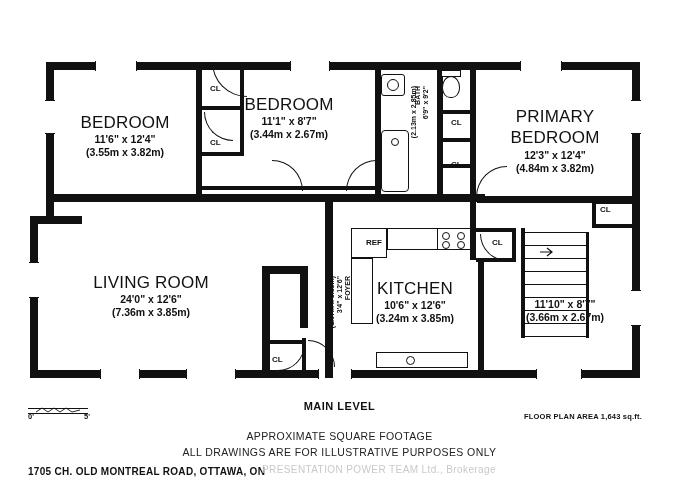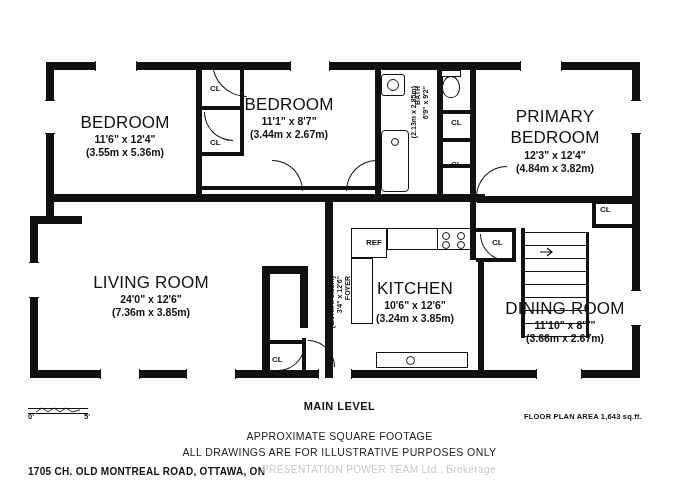--- a/index.html
+++ b/index.html
@@ -165,21 +165,21 @@
   <div class="door" style="left:272px;top:160px;width:30px;height:30px;border-radius:0 100% 0 0;border-bottom:0;border-left:0;"></div>
   <div class="door" style="left:346px;top:160px;width:30px;height:30px;border-radius:100% 0 0 0;border-bottom:0;border-right:0;"></div>
   <div class="door" style="left:476px;top:166px;width:30px;height:30px;border-radius:100% 0 0 0;border-bottom:0;border-right:0;"></div>
   <div class="door" style="left:480px;top:234px;width:26px;height:26px;border-radius:0 0 0 100%;border-top:0;border-right:0;"></div>
   <div class="door" style="left:308px;top:340px;width:26px;height:26px;border-radius:0 100% 0 0;border-bottom:0;border-left:0;"></div>
   <div class="door" style="left:278px;top:344px;width:26px;height:26px;border-radius:0 0 100% 0;border-top:0;border-left:0;"></div>
 
   <div class="room" style="left:54px;top:112px;width:142px;">
     <div class="name">BEDROOM</div>
     <div class="dim">11'6" x 12'4"</div>
-    <div class="dim2">(3.55m x 5.36m)</div>
+    <div class="dim2">(3.55m x 3.82m)</div>
   </div>
 
   <div class="room" style="left:204px;top:94px;width:170px;">
     <div class="name">BEDROOM</div>
     <div class="dim">11'1" x 8'7"</div>
     <div class="dim2">(3.44m x 2.67m)</div>
   </div>
 
   <div class="room" style="left:476px;top:106px;width:158px;">
     <div class="name">PRIMARY BEDROOM</div>
@@ -193,21 +193,20 @@
     <div class="dim2">(7.36m x 3.85m)</div>
   </div>
 
   <div class="room" style="left:356px;top:278px;width:118px;">
     <div class="name">KITCHEN</div>
     <div class="dim">10'6" x 12'6"</div>
     <div class="dim2">(3.24m x 3.85m)</div>
   </div>
 
   <div class="room" style="left:490px;top:298px;width:150px;">
-    <div class="name">DINING ROOM</div>
     <div class="dim">11'10" x 8'7"</div>
     <div class="dim2">(3.66m x 2.67m)</div>
   </div>
 
   <div class="tiny vert" style="left:414px;top:86px;">BATH</div>
   <div class="tiny vert" style="left:422px;top:86px;">6'9" x 9'2"</div>
   <div class="tiny vert" style="left:410px;top:86px;">(2.13m x 2.85m)</div>
 
   <div class="tiny vert" style="left:344px;top:276px;">FOYER</div>
   <div class="tiny vert" style="left:336px;top:276px;">3'4" x 12'6"</div>

